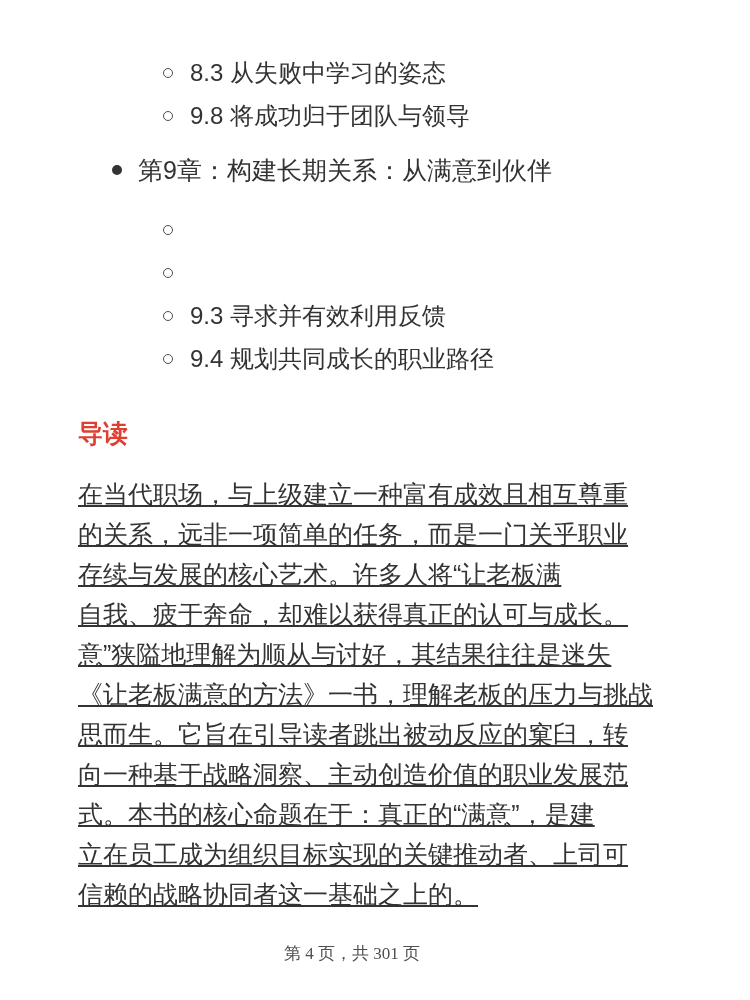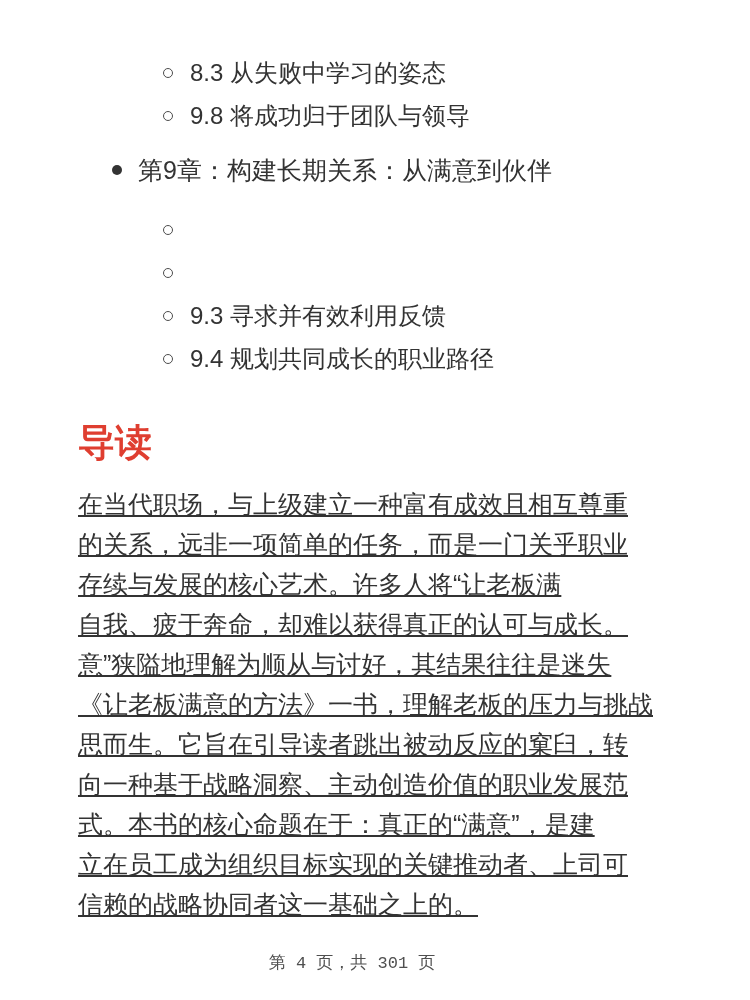--- a/index.html
+++ b/index.html
@@ -39,43 +39,43 @@
   }
   .bullet.disc {
     width: 10px; height: 10px;
     background: #333333;
     border-radius: 50%;
     margin-right: 16px;
   }
 
   
   .section-heading {
-    margin: 41px 0 0 78px;
-    font-size: 37px;
+    margin: 31px 0 0 78px;
+    font-size: 25px;
     font-weight: bold;
     line-height: 44px;
     color: #df3e30;
   }
 
   
   .intro { margin: 19px 0 0 78px; text-decoration: underline; }
   .intro .line {
     font-size: 25px;
     line-height: 40px;
     white-space: nowrap;
   }
 
   
   .footer {
     margin-top: 28px;
     text-align: center;
     font-size: 17px;
     line-height: 24px;
     color: #4f4f4f;
-    font-family: Liberation Mono, monospace;
+    font-family: Liberation Serif, serif;
     padding-left: 20px;
   }
 </style>
 </head>
 <body>
 
 <div class="page">
 
   <ul class="toc">
     <li class="level-2">

